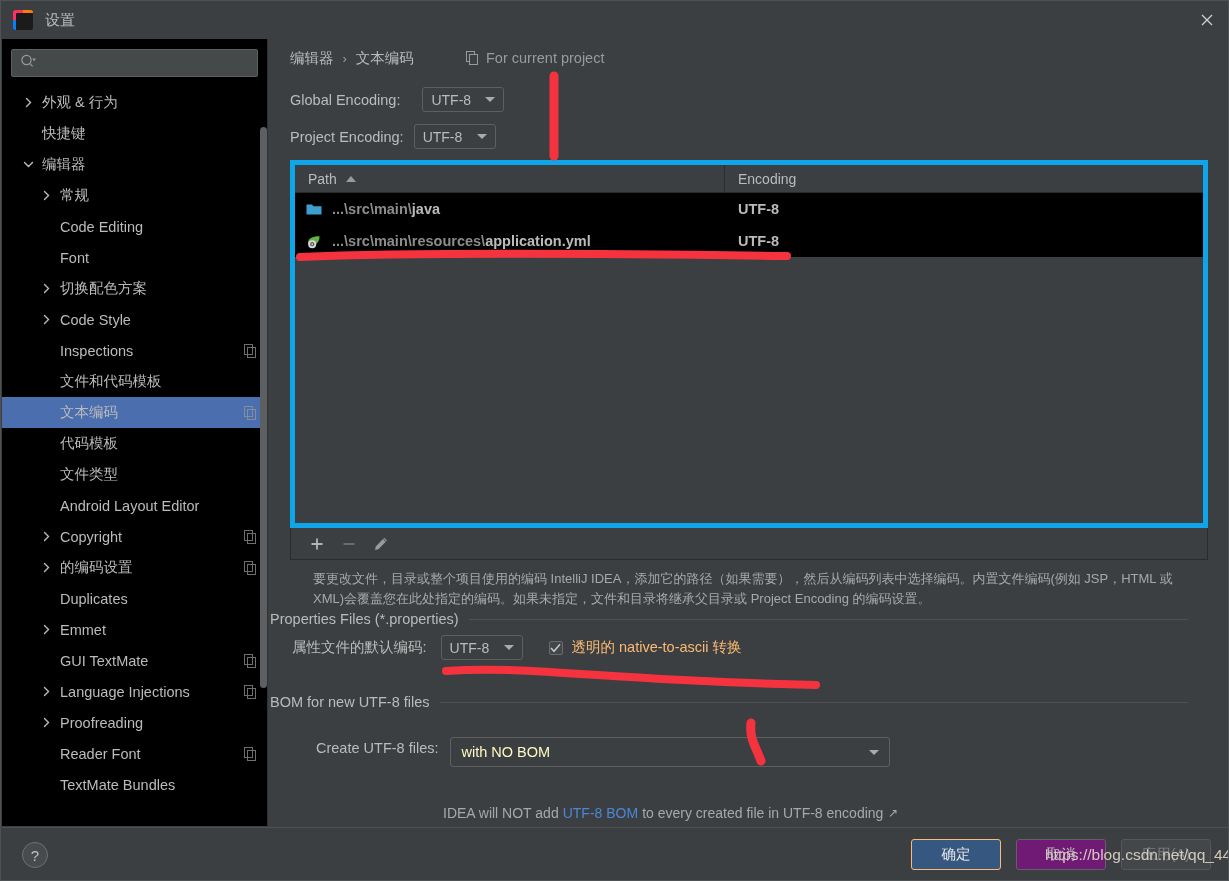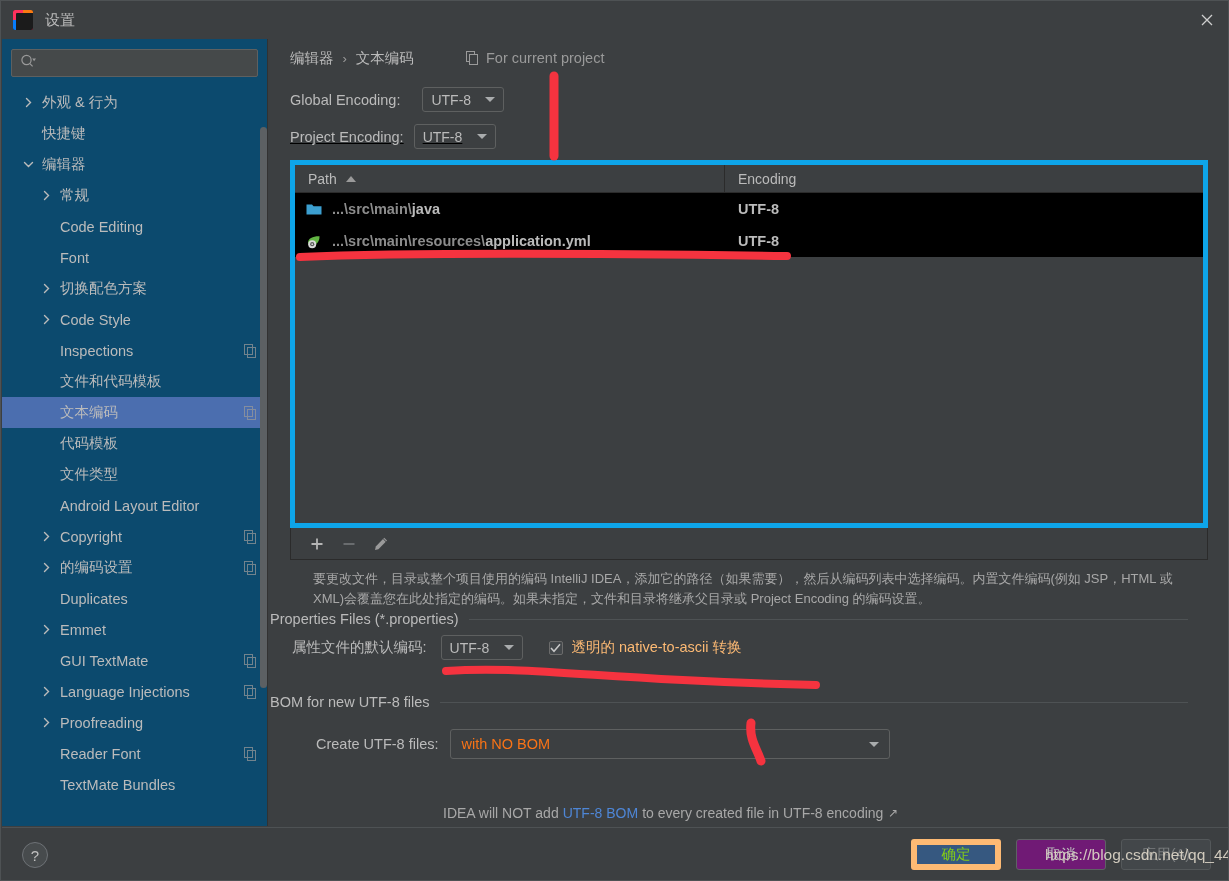--- a/index.html
+++ b/index.html
@@ -54,21 +54,21 @@
     width: 46px; height: 38px;
     display: flex; align-items: center; justify-content: center;
     cursor: pointer;
   }
   .close-btn svg { display:block; }
 
   
   .sidebar {
     position: absolute; left: 1px; top: 38px;
     width: 266px; height: 787px;
-    background: #0c4a6e;
+    background: #000000;
     border-right: 1px solid #323232;
     overflow: hidden;
   }
   .search-wrap {
     padding: 10px 9px 8px 9px;
   }
   .search-box {
     height: 28px;
     background: #45494a;
     border: 1px solid #5e6060;
@@ -243,22 +243,23 @@
   .cb-label { color: #fdba74; font-size: 14.5px; }
 
   .combo-wide {
     margin-left: 12px;
     width: 440px; height: 30px;
     background: #3c3f41;
     border: 1px solid #5e6060;
     border-radius: 3px;
     display: flex; align-items: center;
     padding: 0 10px;
-    color: #f97316; font-size: 14.5px;
+    color: #fef9c3; font-size: 14.5px;
     cursor: pointer;
+    margin-top: 8px;
   }
   .hint {
     position: absolute; left: 175px; top: 766px;
     color: #a8a8a8; font-size: 14px;
     display: flex; align-items: center;
   }
   .hint .lnk { color: #4e86d6; margin: 0 4px; cursor: pointer; }
   .hint .ext { margin-left: 5px; color: #a8a8a8; font-size: 12px; }
 
   
@@ -281,21 +282,21 @@
   .btn {
     position: absolute; top: 11px;
     height: 31px;
     border-radius: 3px;
     display: flex; align-items: center; justify-content: center;
     font-size: 14.5px;
     cursor: pointer;
   }
   .btn-ok {
     left: 909px; width: 90px;
-    background: #365880; border: 6px solid #fdba74; color: #84cc16;
+    background: #365880; border: 1px solid #fdba74; color: #e5e5e5;
   }
   .btn-cancel {
     left: 1014px; width: 90px;
     background: #701a75; border: 1px solid #5e6264; color: #bbbbbb;
   }
   .btn-apply {
     left: 1119px; width: 90px;
     background: #43474a; border: 1px solid #54585a; color: #7c7f80;
   }
 
@@ -594,21 +595,21 @@
     </div>
 
     <div class="field-row" style="left:22px; top:48px;">
       <span class="field-label">Global Encoding:</span>
       <div class="combo-sm" style="margin-left:22px;">
         <span class="cval">UTF-8</span>
         <span class="caret-dn"></span>
       </div>
     </div>
 
-    <div class="field-row" style="left:22px; top:85px;text-decoration:underline;">
+    <div class="field-row" style="left:22px; top:85px;">
       <span class="field-label">Project Encoding:</span>
       <div class="combo-sm" style="margin-left:10px;">
         <span class="cval">UTF-8</span>
         <span class="caret-dn"></span>
       </div>
     </div>
 
     <div class="table-wrap">
       <div class="tbl-head">
         <div class="th path">

